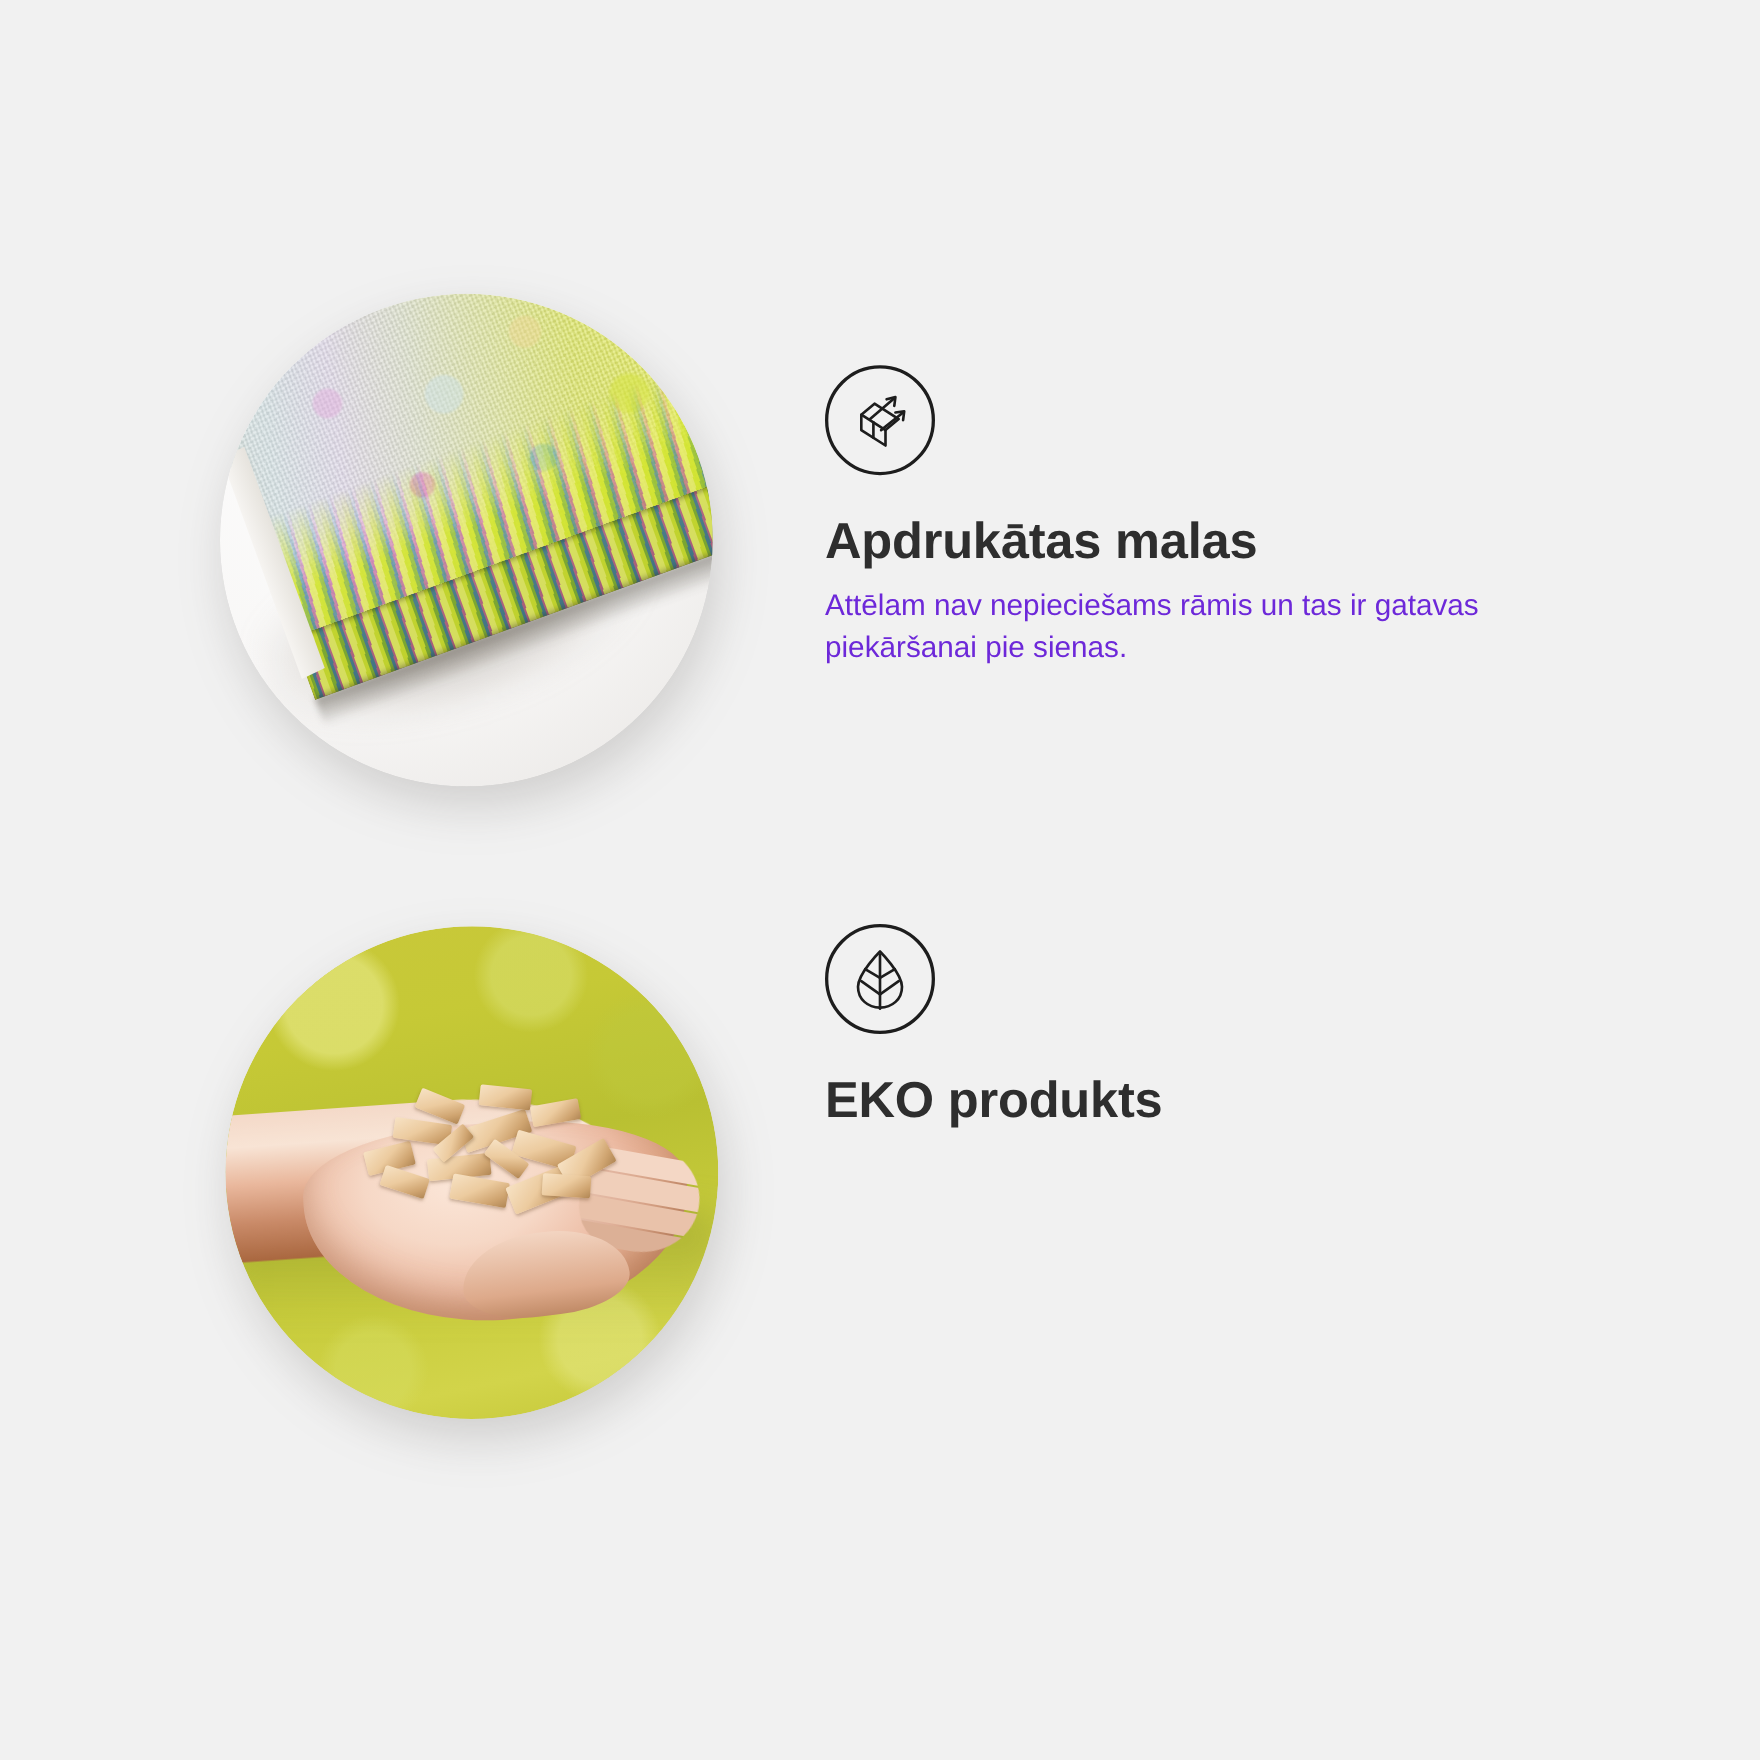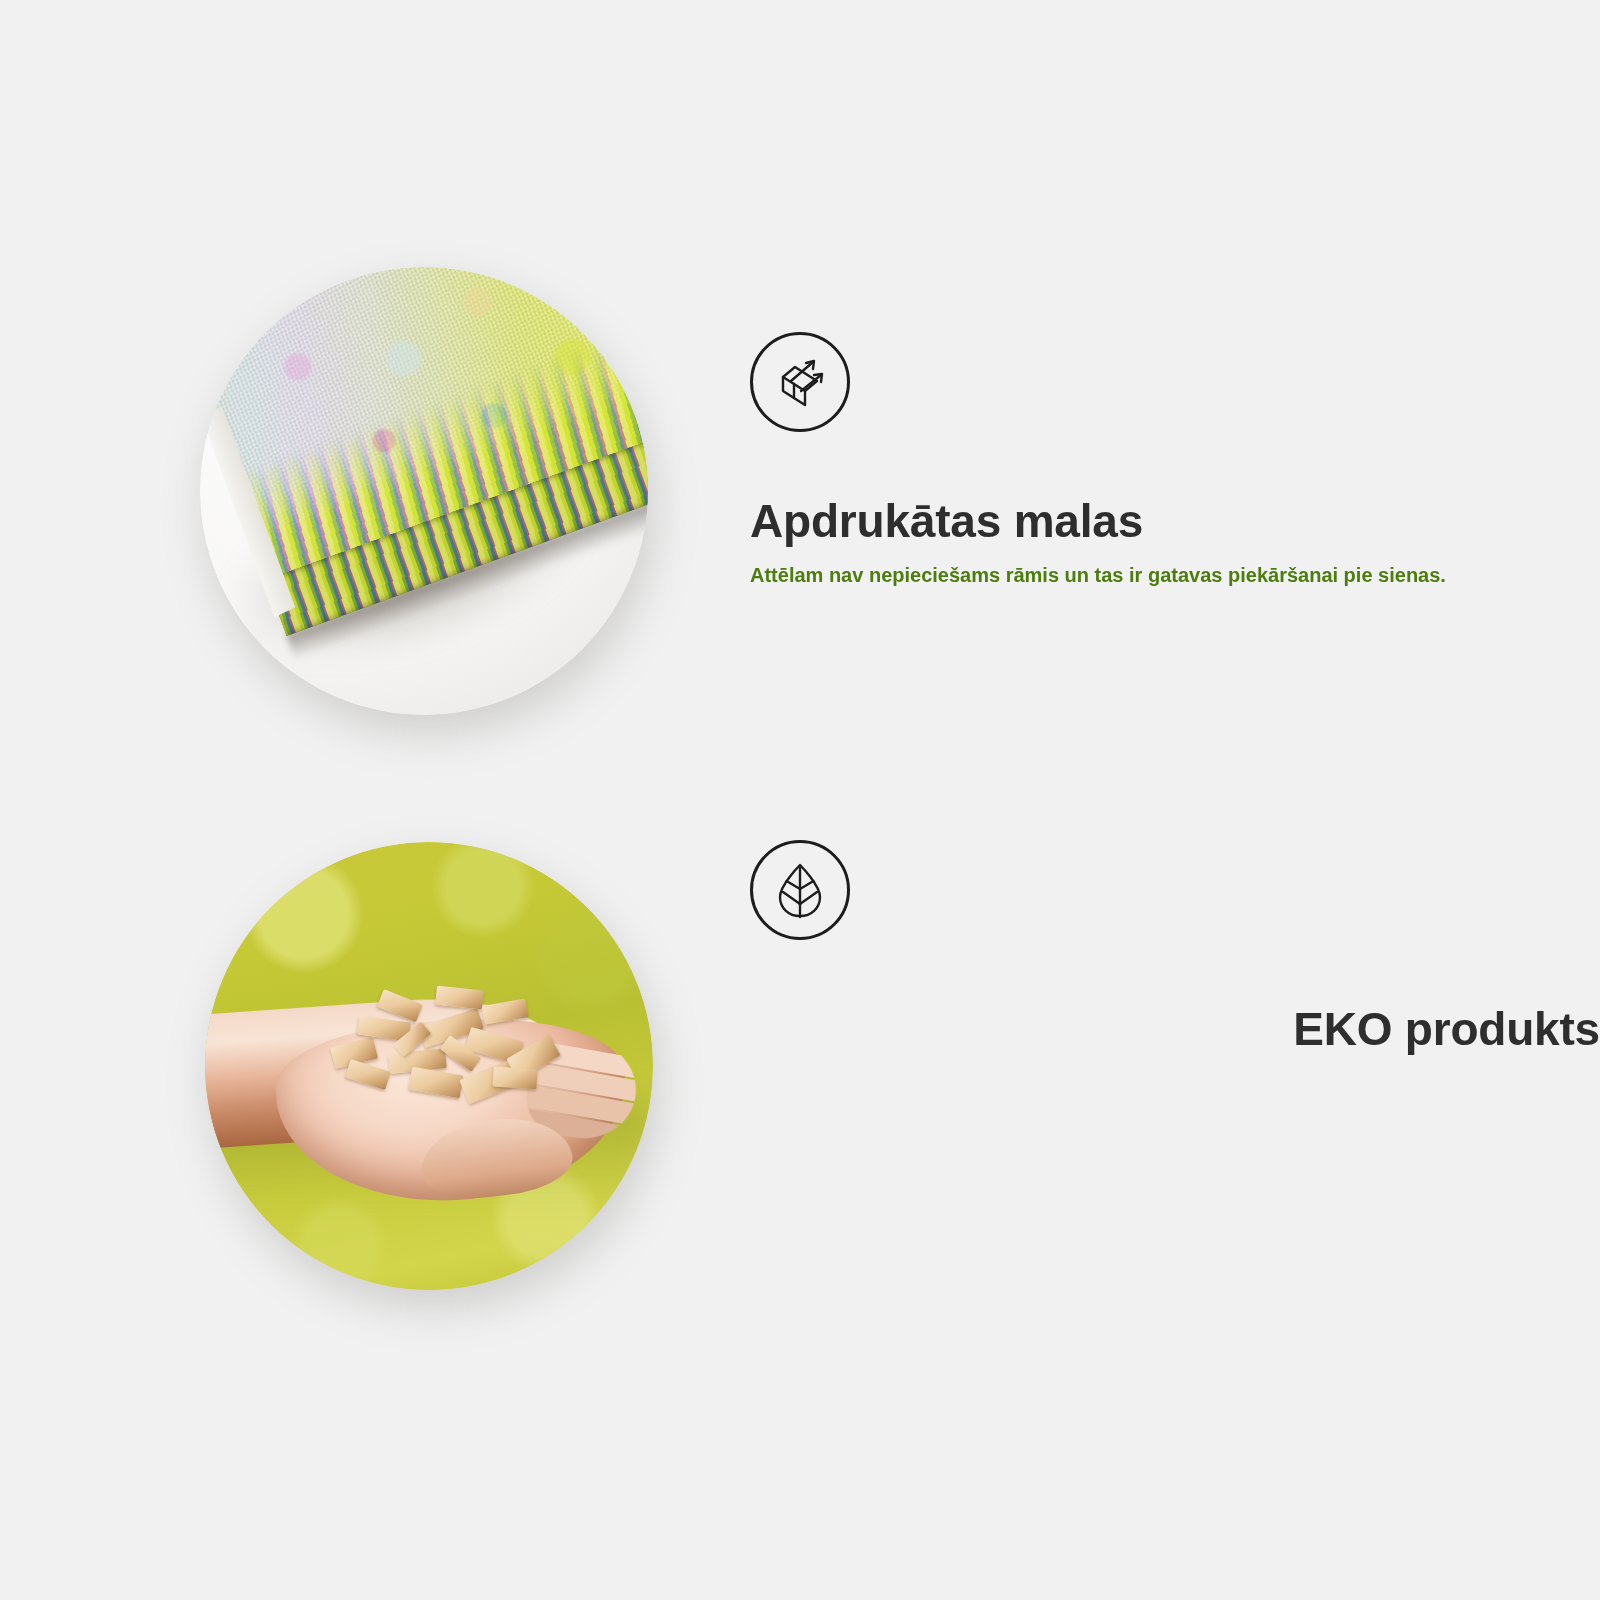--- a/index.html
+++ b/index.html
@@ -268,49 +268,49 @@
     border-radius: 2px;
     box-shadow: 0 2px 3px rgba(110,74,40,0.35);
   }
 
   
   .text-col {
     flex: 1 1 auto;
     padding-left: 10px;
     padding-top: 82px;
   }
-  .text-col.col-b { padding-top: 10px; text-align: right; }
+  .text-col.col-b { padding-top: 10px; }
 
   .icon-badge {
     width: 100px;
     height: 100px;
     border: 3px solid #1d1d1d;
     border-radius: 50%;
     display: flex;
     align-items: center;
     justify-content: center;
     box-sizing: border-box;
   }
   .icon-badge svg { display: block; }
 
   .feature-title {
-    margin: 64px 0 0 0;
+    margin: 34px 0 0 0;
     font-size: 46px;
     font-weight: bold;
     line-height: 1.1;
     color: #2e2e2e;
     letter-spacing: -0.2px;
   }
   .feature-desc {
     margin: 14px 0 0 0;
-    font-size: 20px;
+    font-size: 27px;
     line-height: 1.42;
-    color: #4d7c0f;
+    color: #6d28d9;
     max-width: 720px;
-    font-weight: bold;
+    font-weight: normal;
   }
 </style>
 </head>
 <body>
 
 <div class="page">
 
   <section class="feature feature-a">
 
     <div class="media-wrap">

